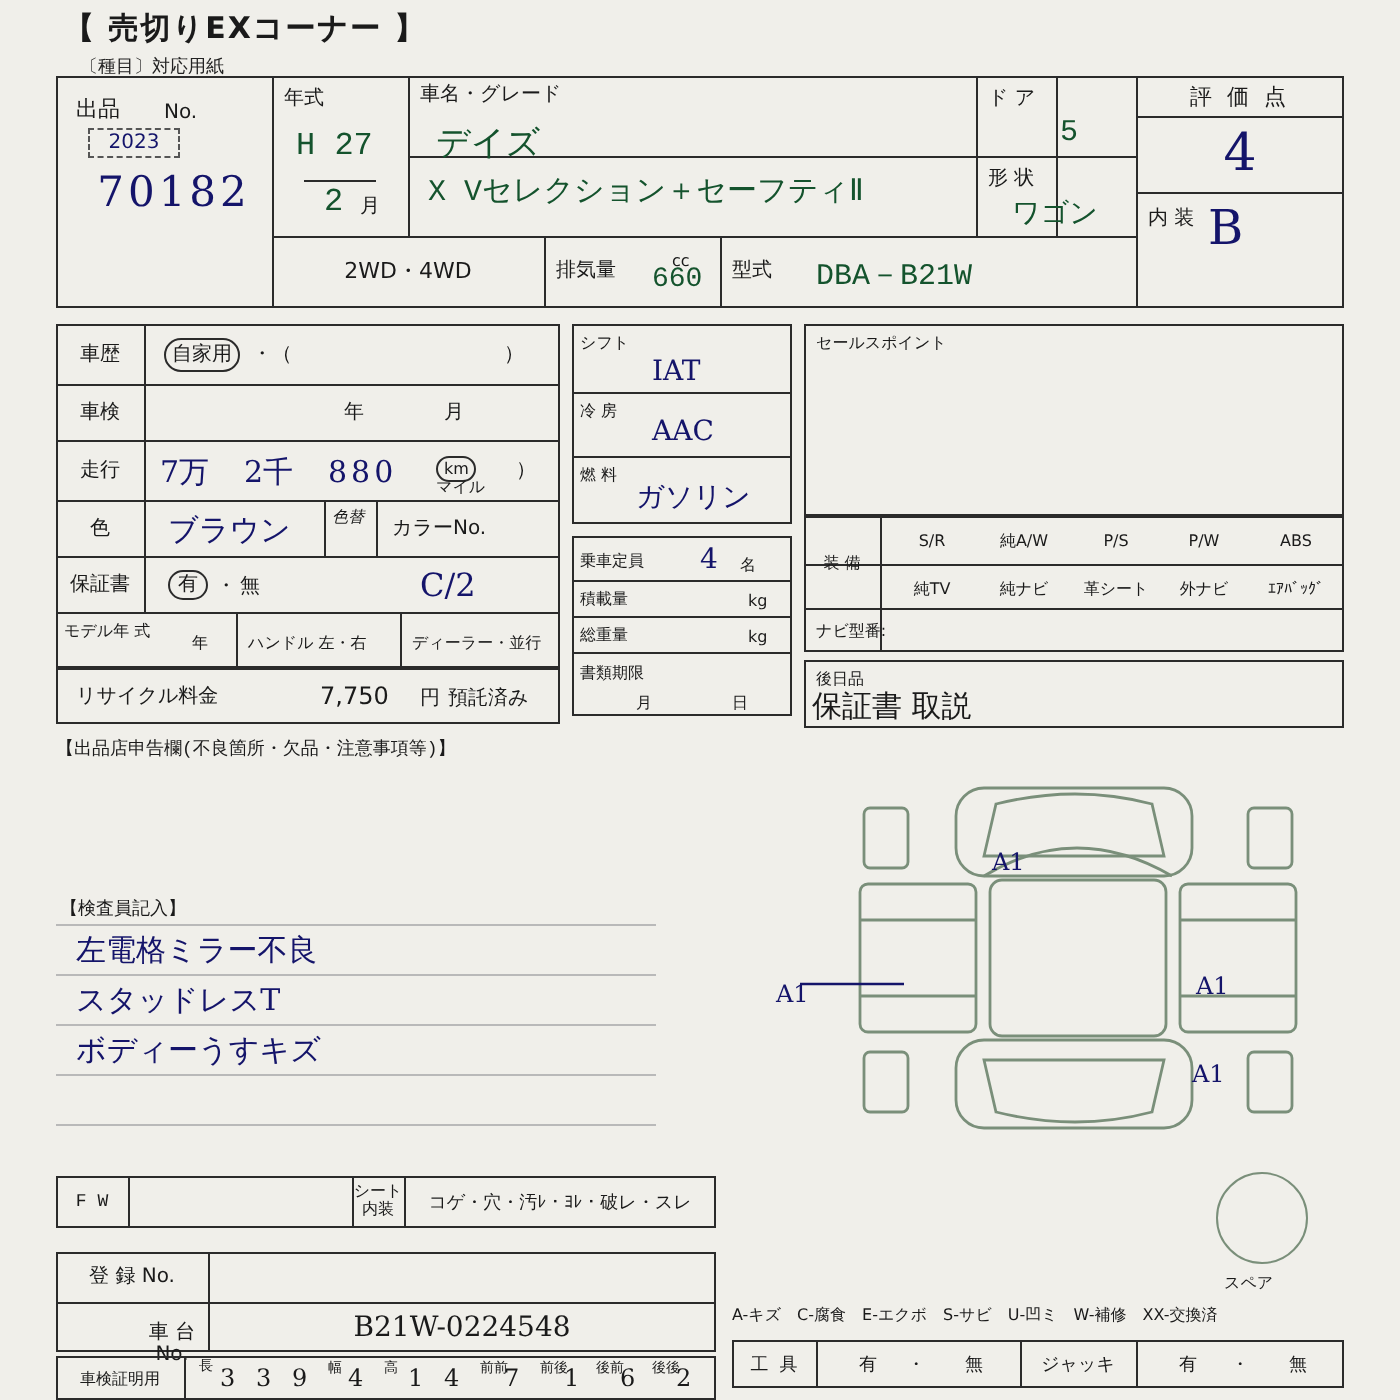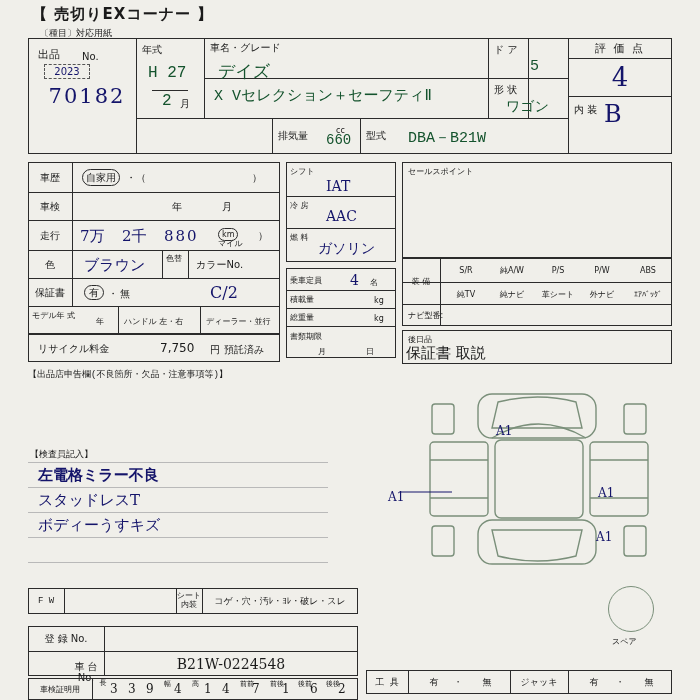--- a/index.html
+++ b/index.html
@@ -83,20 +83,21 @@
   <div class="cell lbl" style="left:494px;top:44px;">ド ア</div>
   <div class="cell midhand" style="left:530px;top:58px;font-size:15px;">5</div>
   <div class="cell lbl" style="left:494px;top:84px;">形 状</div>
   <div class="cell midhand" style="left:506px;top:98px;font-size:14px;">ワゴン</div>
 
   <div class="cell lbl ctr" style="left:568px;top:40px;width:104px;height:18px;font-size:11px;letter-spacing:2px;">評 価 点</div>
   <div class="cell" style="left:568px;top:58px;width:104px;height:38px;display:flex;align-items:center;justify-content:center;font-size:26px;font-family:'DejaVu Serif',serif;color:#14146a;">4</div>
   <div class="cell lbl" style="left:574px;top:104px;line-height:1.1;">内 装</div>
   <div class="cell" style="left:604px;top:100px;font-size:24px;font-family:'DejaVu Serif',serif;color:#14146a;">B</div>
 
+  <div class="cell lbl ctr" style="left:136px;top:118px;width:136px;height:36px;font-size:11px;">2WD・4WD</div>
   <div class="vline" style="left:272px;top:118px;width:1px;height:36px;"></div>
   <div class="cell lbl" style="left:278px;top:130px;">排気量</div>
   <div class="cell xs" style="left:336px;top:126px;">cc</div>
   <div class="cell midhand" style="left:326px;top:132px;font-size:14px;">660</div>
   <div class="vline" style="left:360px;top:118px;width:1px;height:36px;"></div>
   <div class="cell lbl" style="left:366px;top:130px;">型式</div>
   <div class="cell midhand" style="left:408px;top:128px;font-size:15px;">DBA－B21W</div>
 
   <div class="bx" style="left:28px;top:162px;width:252px;height:172px;"></div>
   <div class="hline" style="left:28px;top:192px;width:252px;height:1px;"></div>
@@ -118,21 +119,21 @@
   <div class="cell lbl ctr" style="left:28px;top:220px;width:44px;height:30px;">走行</div>
   <div class="cell smhand" style="left:80px;top:227px;font-size:15px;">7万</div>
   <div class="cell smhand" style="left:122px;top:227px;font-size:15px;">2千</div>
   <div class="cell smhand" style="left:164px;top:227px;font-size:15px;letter-spacing:2px;">880</div>
   <div class="cell ovalbox xs" style="left:218px;top:228px;padding:1px 3px;">km</div>
   <div class="cell xs" style="left:218px;top:238px;">マイル</div>
   <div class="cell lbl" style="left:258px;top:230px;">）</div>
 
   <div class="cell lbl ctr" style="left:28px;top:250px;width:44px;height:28px;">色</div>
   <div class="cell smhand" style="left:84px;top:256px;font-size:15px;">ブラウン</div>
-  <div class="cell xs" style="left:166px;top:255px;line-height:1.05;text-align:right;width:16px;">色替</div>
+  <div class="cell xs" style="left:166px;top:255px;line-height:1.05;text-align:right;width:16px;font-style:italic;">色替</div>
   <div class="cell lbl" style="left:196px;top:259px;">カラーNo.</div>
   <div class="vline" style="left:162px;top:250px;width:1px;height:28px;"></div>
   <div class="vline" style="left:188px;top:250px;width:1px;height:28px;"></div>
 
   <div class="cell lbl ctr" style="left:28px;top:278px;width:44px;height:28px;">保証書</div>
   <div class="cell ovalbox lbl" style="left:84px;top:285px;padding:1px 4px;">有</div>
   <div class="cell lbl" style="left:108px;top:288px;">・</div>
   <div class="cell lbl" style="left:120px;top:288px;">無</div>
   <div class="cell smhand" style="left:210px;top:283px;font-size:16px;">C/2</div>
 
@@ -205,21 +206,21 @@
   <div class="cell xs" style="left:408px;top:334px;">後日品</div>
   <div class="cell" style="left:406px;top:344px;font-size:15px;font-family:'DejaVu Serif',serif;">保証書  取説</div>
 
   <div class="cell sm" style="left:30px;top:448px;">【検査員記入】</div>
   <div class="hline" style="left:28px;top:462px;width:300px;height:1px;background:#b9b9b9;"></div>
   <div class="hline" style="left:28px;top:487px;width:300px;height:1px;background:#b9b9b9;"></div>
   <div class="hline" style="left:28px;top:512px;width:300px;height:1px;background:#b9b9b9;"></div>
   <div class="hline" style="left:28px;top:537px;width:300px;height:1px;background:#b9b9b9;"></div>
   <div class="hline" style="left:28px;top:562px;width:300px;height:1px;background:#b9b9b9;"></div>
 
-  <div class="cell hw" style="left:38px;top:466px;font-size:15px;font-weight:bold;">左電格ミラー不良</div>
+  <div class="cell hw" style="left:38px;top:466px;font-size:15px;">左電格ミラー不良</div>
   <div class="cell hw" style="left:38px;top:491px;font-size:15px;">スタッドレスT</div>
   <div class="cell hw" style="left:38px;top:516px;font-size:15px;">ボディーうすキズ</div>
 
   <div class="cell" style="left:400px;top:380px;width:280px;height:200px;">
     <svg width="280" height="200" viewBox="0 0 280 200">
       <g fill="none" stroke="#7a8f7a" stroke-width="1.4">
 
         <rect x="95" y="60" width="88" height="78" rx="6"></rect>
 
         <path d="M92 58 q46 -28 94 0"></path>
@@ -264,20 +265,21 @@
   <div class="cell xs ctr" style="left:176px;top:588px;width:26px;height:26px;line-height:1.1;">シート内装</div>
   <div class="cell sm ctr" style="left:202px;top:588px;width:156px;height:26px;">コゲ・穴・汚ﾚ・ﾖﾚ・破レ・スレ</div>
 
   <div class="bx" style="left:28px;top:626px;width:330px;height:50px;"></div>
   <div class="hline" style="left:28px;top:651px;width:330px;height:1px;"></div>
   <div class="vline" style="left:104px;top:626px;width:1px;height:50px;"></div>
   <div class="cell lbl ctr" style="left:28px;top:626px;width:76px;height:25px;">登 録 No.</div>
   <div class="cell lbl ctr" style="left:28px;top:651px;width:76px;height:42px;padding-left:40px;">車 台 No.</div>
   <div class="cell ctr" style="left:104px;top:651px;width:254px;height:25px;font-size:14px;font-family:'DejaVu Serif',serif;">B21W-0224548</div>
 
+  <div class="cell xs" style="left:366px;top:652px;">A-キズ　C-腐食　E-エクボ　S-サビ　U-凹ミ　W-補修　XX-交換済</div>
 
   <div class="bx" style="left:366px;top:670px;width:306px;height:24px;"></div>
   <div class="vline" style="left:408px;top:670px;width:1px;height:24px;"></div>
   <div class="vline" style="left:510px;top:670px;width:1px;height:24px;"></div>
   <div class="vline" style="left:568px;top:670px;width:1px;height:24px;"></div>
   <div class="cell sm ctr" style="left:366px;top:670px;width:42px;height:24px;">工 具</div>
   <div class="cell sm ctr" style="left:414px;top:670px;width:40px;height:24px;">有</div>
   <div class="cell sm ctr" style="left:448px;top:670px;width:20px;height:24px;">・</div>
   <div class="cell sm ctr" style="left:468px;top:670px;width:38px;height:24px;">無</div>
   <div class="cell sm ctr" style="left:510px;top:670px;width:58px;height:24px;">ジャッキ</div>

